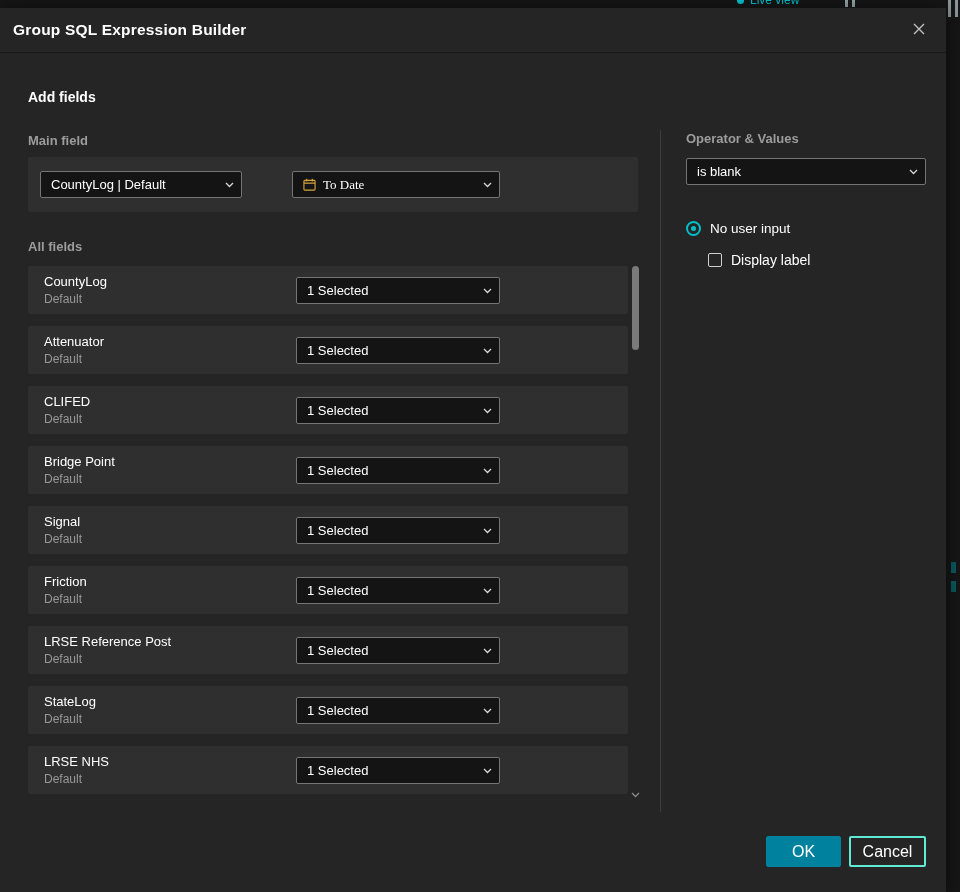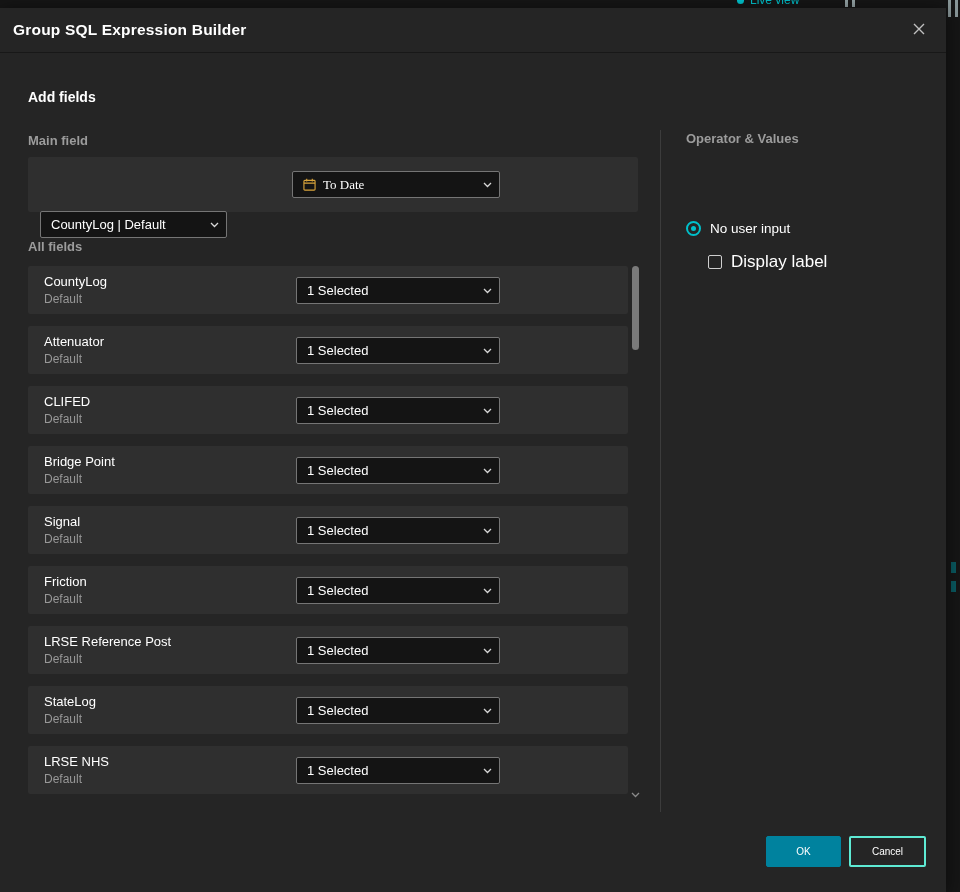--- a/index.html
+++ b/index.html
@@ -38,21 +38,21 @@
   
   .select { position:absolute; height:27px; background:#141414;
             border:1px solid #757575; border-radius:2px; color:#fff; font-size:13px;
             display:flex; align-items:center; padding:0 24px 0 10px; cursor:pointer; white-space:nowrap; }
   .select .chev { position:absolute; right:7px; top:50%; transform:translateY(-50%); display:flex; }
   .cal-icon { display:flex; margin-right:7px; }
 
   
   .main-panel { position:absolute; left:28px; top:149px; width:610px; height:55px;
                 background:#2f2f2f; border-radius:2px; }
-  .sel-main-field { left:12px; top:14px; width:187px;margin-top:40px; }
+  .sel-main-field { left:12px; top:14px; width:202px; }
   .sel-date-field { left:264px; top:14px; width:208px;font-family:Liberation Serif, serif; }
 
   
   .field-row { position:absolute; left:28px; width:600px; height:48px; background:#2f2f2f; border-radius:2px; }
   .row-name { position:absolute; left:16px; top:8px; font-size:13px; color:#fff; }
   .row-sub  { position:absolute; left:16px; top:26px; font-size:12px; color:#989898; }
   .row-select { left:268px; top:11px; width:204px; }
 
   .scrollbar { position:absolute; left:632px; top:256px; width:7px; height:540px; }
   .scroll-thumb { position:absolute; left:0; top:2px; width:7px; height:84px; background:#7a7a7a; border-radius:4px; }
@@ -64,24 +64,24 @@
   .op-label { left:686px; top:123px; }
   .sel-operator { left:686px; top:150px; width:240px; }
 
   .radio-row { position:absolute; left:686px; top:213px; display:flex; align-items:flex-start; gap:9px; cursor:pointer; }
   .radio { width:15px; height:15px; border-radius:50%; border:2px solid #00c0ca; background:#252525; position:relative; flex:0 0 auto; }
   .radio::after { content:""; position:absolute; left:3px; top:3px; width:5px; height:5px; border-radius:50%; background:#00c0ca; }
   .radio-label { font-size:13.5px; color:#fff; }
 
   .checkbox-row { position:absolute; left:708px; top:244px; display:flex; align-items:center; gap:9px; cursor:pointer; }
   .checkbox { width:14px; height:14px; border:1.5px solid #cfcfcf; border-radius:2px; background:transparent; flex:0 0 auto; }
-  .checkbox-label { font-size:17px; color:#fff; }
-
-  
-  .btn { position:absolute; height:31px; font-size:10px; border-radius:2px;
+  .checkbox-label { font-size:14px; color:#fff; }
+
+  
+  .btn { position:absolute; height:31px; font-size:16px; border-radius:2px;
          font-family:inherit; cursor:pointer; color:#fff; }
   .btn-ok { left:766px; top:828px; width:75px; background:#00829e; border:1px solid #00829e; }
   .btn-cancel { left:849px; top:828px; width:77px; background:transparent; border:2px solid #5eead4; }
 </style>
 </head>
 <body>
 
 <div class="top-strip">
   <div class="live-view">
     <span class="live-dot"></span>
@@ -266,20 +266,28 @@
       <svg width="9" height="6" viewBox="0 0 9 6">
           <path d="M1 1l3.5 3.5L8 1" stroke="#8a8a8a" stroke-width="1.3" fill="none"></path>
         </svg>
     </span>
   </div>
 
   <div class="v-divider"></div>
 
   <div class="group-label op-label">Operator &amp; Values</div>
 
+  <div class="select sel-operator">
+    <span>is blank</span>
+    <span class="chev">
+      <svg width="9" height="6" viewBox="0 0 9 6">
+          <path d="M1 1l3.5 3.5L8 1" stroke="#d8d8d8" stroke-width="1.3" fill="none"></path>
+        </svg>
+    </span>
+  </div>
 
   <div class="radio-row">
     <span class="radio"></span>
     <span class="radio-label">No user input</span>
   </div>
 
   <div class="checkbox-row">
     <span class="checkbox"></span>
     <span class="checkbox-label">Display label</span>
   </div>

